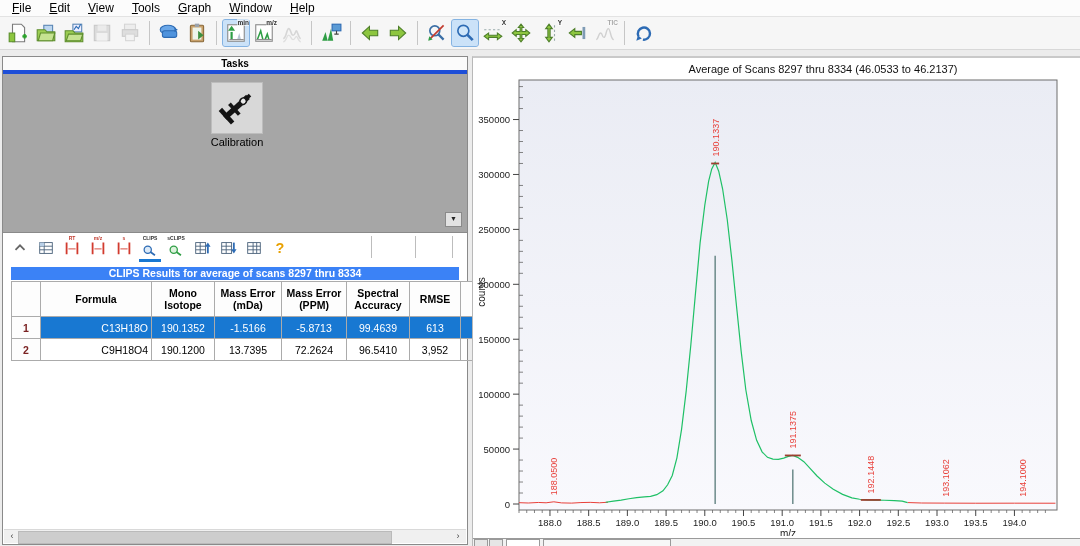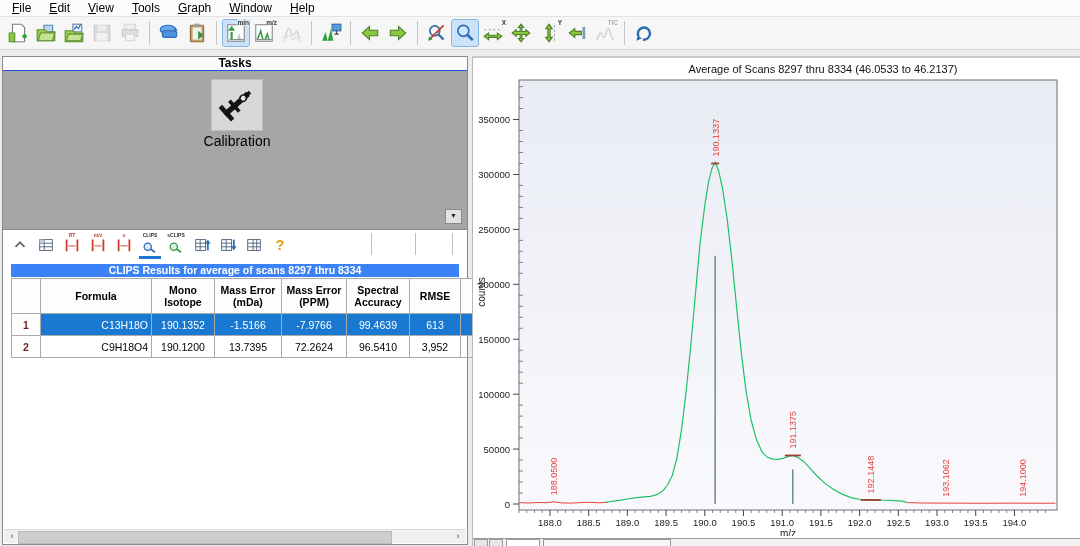--- a/index.html
+++ b/index.html
@@ -17,31 +17,31 @@
   .tbtn .icn{display:block;width:22px;height:22px;margin:2px;}
   .tbtn .icn svg{width:22px;height:22px;display:block;}
   .tbtn.selected{background:#cbe2f8;outline:1px solid #84b3e2;}
   .tbtn.disabled{opacity:.4;filter:grayscale(1);}
   .tsep{width:1px;height:24px;background:#c6c6c6;margin:0 5px;flex:0 0 auto;}
   .ticon-label{position:absolute;top:-1px;right:0px;font-size:6.5px;font-weight:bold;color:#333;
                background:rgba(255,255,255,.6);line-height:7px;}
   
   .left-panel{position:absolute;left:2px;top:56px;width:464px;height:487px;background:#fff;
               border:1px solid #8a8a8a;}
-  .section-header{height:13px;line-height:13px;text-align:center;font-weight:bold;font-size:12px;
-                  background:#fbfbfb;border-bottom:1px solid #1d4ed8;}
+  .section-header{height:13px;line-height:13px;text-align:center;font-weight:bold;font-size:10px;
+                  background:#fbfbfb;border-bottom:4px solid #1d4ed8;}
   .tasks-body{height:158px;background:#a6a6a6;position:relative;border-bottom:1px solid #8a8a8a;}
   .task{position:absolute;left:182px;width:104px;text-align:center;cursor:default;}
   .task-cal{top:8px;}
   .task-ana{top:80px;}
   .task-icon{width:50px;height:50px;margin:0 auto;background:#d8d8d8;border:1px solid #bdbdbd;
              display:flex;align-items:center;justify-content:center;}
   .task.selected .task-icon{width:54px;height:54px;border:1px solid #2e2e2e;background:#cfcfcf;}
   .task-icon svg{width:44px;height:44px;}
-  .task-label{font-size:14px;margin-top:2px;color:#000;}
+  .task-label{font-size:11px;margin-top:2px;color:#000;}
   .tasks-dropdown{position:absolute;right:5px;bottom:5px;width:15px;height:13px;background:#e2e2e2;
                   border:1px solid #8a8a8a;font-size:7px;line-height:12px;text-align:center;color:#222;}
   
   .mini-toolbar{height:30px;display:flex;align-items:center;padding-left:6px;position:relative;background:#fff;}
   .mbtn{width:22px;height:22px;margin-right:4px;position:relative;flex:0 0 auto;}
   .mbtn .icn{display:block;width:18px;height:18px;margin:2px;}
   .mbtn .icn svg{width:18px;height:18px;display:block;}
   .mbtn.selected::after{content:'';position:absolute;left:0;right:0;bottom:-3px;height:3px;background:#1878d2;}
   .mbtn .ticon-label{top:-2px;left:0;right:0;text-align:center;font-size:5px;background:none;}
   .mbtn[data-name$="range-button"] .ticon-label{color:#c03a2e;}
@@ -424,21 +424,21 @@
           <th style="width:44px" data-name="col-rmse">RMSE</th>
           <th style="width:42px" data-name="col-dbe">DBE</th>
         </tr>
       </thead>
       <tbody>
         <tr class="sel" data-name="table-row">
           <td class="gut" data-name="row-number">1</td>
           <td class="fm" data-name="cell-formula">C13H18O</td>
           <td class="num" data-name="cell-mono-isotope">190.1352</td>
           <td class="num" data-name="cell-mass-error-mda">-1.5166</td>
-          <td class="num" data-name="cell-mass-error-ppm">-7.9766</td>
+          <td class="num" data-name="cell-mass-error-ppm">-5.8713</td>
           <td class="num" data-name="cell-spectral-accuracy">99.4639</td>
           <td class="num" data-name="cell-rmse">613</td>
           <td class="num" data-name="cell-dbe">5.0</td>
         </tr>
         <tr data-name="table-row">
           <td class="gut" data-name="row-number">2</td>
           <td class="fm" data-name="cell-formula">C9H18O4</td>
           <td class="num" data-name="cell-mono-isotope">190.1200</td>
           <td class="num" data-name="cell-mass-error-mda">13.7395</td>
           <td class="num" data-name="cell-mass-error-ppm">72.2624</td>

